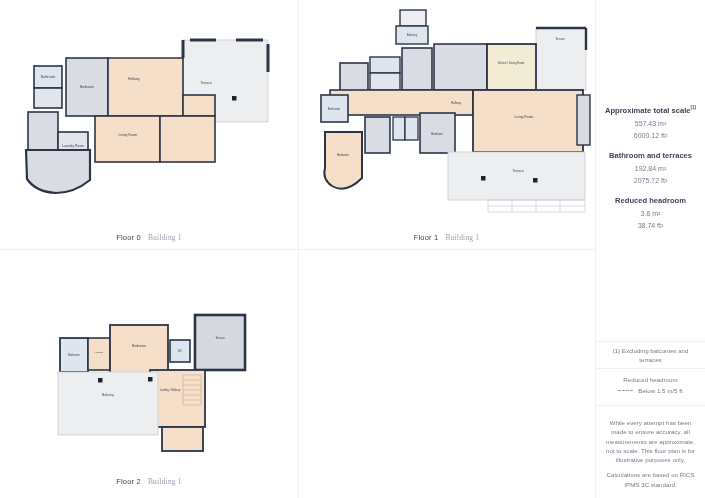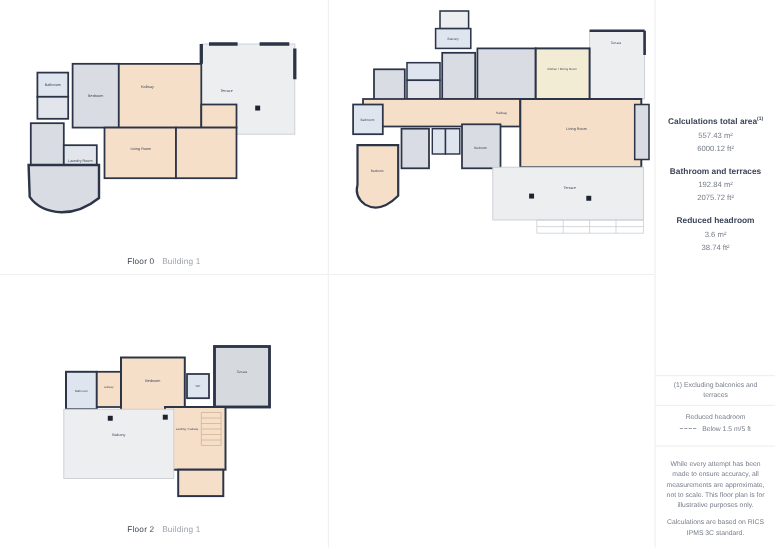--- a/index.html
+++ b/index.html
@@ -3,21 +3,21 @@
 <meta charset="utf-8">
 <style>
   html,body{margin:0;padding:0;background:#ffffff;}
   #page{position:relative;width:705px;height:498px;background:#ffffff;overflow:hidden;
         font-family:"Liberation Sans", sans-serif;color:#3e4757;}
   .vline{position:absolute;width:1px;background:#f0f0f1;}
   .hline{position:absolute;height:1px;background:#f0f0f1;}
   .cell{position:absolute;}
   .floor-label{position:absolute;width:100%;text-align:center;font-size:7.5px;letter-spacing:.2px;}
   .floor-label .fl{font-weight:normal;color:#3c4453;}
-  .floor-label .bl{color:#9ba1ab;margin-left:7px;font-weight:normal;}
+  .floor-label .bl{color:#9ba1ab;margin-left:7px;font-weight:normal;font-family:Liberation Serif, serif;}
   svg text{font-family:"Liberation Sans", sans-serif;fill:#3f4756;font-size:3.4px;text-anchor:middle;}
   
   #sidebar{position:absolute;left:595px;top:0;width:110px;height:498px;border-left:1px solid #efefef;box-sizing:border-box;}
   .sbox{position:absolute;left:0;width:100%;box-sizing:border-box;text-align:center;}
   .sb-title{font-size:7.6px;font-weight:bold;color:#3d4659;margin:9px 0 3px 0;}
   .sb-val{font-size:7px;color:#767c89;line-height:12px;}
   sup{font-size:4.5px;}
   .note{font-size:6.2px;color:#767c89;line-height:1.5;padding:0 7px;}
   .dash{display:inline-block;width:15px;border-top:1px dashed #9aa0ab;vertical-align:2px;margin-right:5px;}
 </style>
@@ -96,20 +96,23 @@
       <rect x="279" y="95" width="13" height="50" fill="#d9dde3" stroke="#2c3547" stroke-width="1.4"></rect>
 
       <rect x="150" y="152" width="137" height="48" fill="#eceef0" stroke="#c9ccd2" stroke-width="0.8"></rect>
       <g stroke="#c9ccd2" stroke-width="0.7">
         <path d="M190,200 H287 M190,206 H287 M190,212 H287 M190,200 V212 M214,200 V212 M238,200 V212 M262,200 V212 M287,200 V212" fill="none"></path>
       </g>
       <rect x="183" y="176" width="4.5" height="4.5" fill="#1d2430"></rect>
       <rect x="235" y="178" width="4.5" height="4.5" fill="#1d2430"></rect>
       <text x="220" y="172">Terrace</text>
     </svg>
+    <div class="floor-label" style="top:233px;">
+      <span class="fl">Floor 1</span><span class="bl">Building 1</span>
+    </div>
   </div>
 
   <div class="cell" style="left:0;top:249px;width:298px;height:285px;">
     <svg viewBox="0 0 298 249" width="298" height="249">
 
       <rect x="195" y="66" width="50" height="55" fill="#d6dade" stroke="#2c3547" stroke-width="2.6"></rect>
       <text x="220" y="90" style="font-size:2.9px">Terrace</text>
 
       <rect x="60" y="89" width="28" height="34" fill="#dfe5ee" stroke="#2c3547" stroke-width="1.8"></rect>
       <text x="74" y="107" style="font-size:2.7px">Bathroom</text>
@@ -134,21 +137,21 @@
     </svg>
     <div class="floor-label" style="top:228px;">
       <span class="fl">Floor 2</span><span class="bl">Building 1</span>
     </div>
   </div>
 
   <div id="sidebar">
 
     <div class="sbox" style="top:0;height:342px;border-bottom:1px solid #efefef;">
       <div style="margin-top:105px;">
-        <div class="sb-title"><span>Calculations total area</span><sup>(1)</sup></div>
+        <div class="sb-title"><span>Approximate total scale</span><sup>(1)</sup></div>
         <div class="sb-val">557.43 m²</div>
         <div class="sb-val">6000.12 ft²</div>
         <div class="sb-title">Bathroom and terraces</div>
         <div class="sb-val">192.84 m²</div>
         <div class="sb-val">2075.72 ft²</div>
         <div class="sb-title">Reduced headroom</div>
         <div class="sb-val">3.6 m²</div>
         <div class="sb-val">38.74 ft²</div>
       </div>
     </div>

